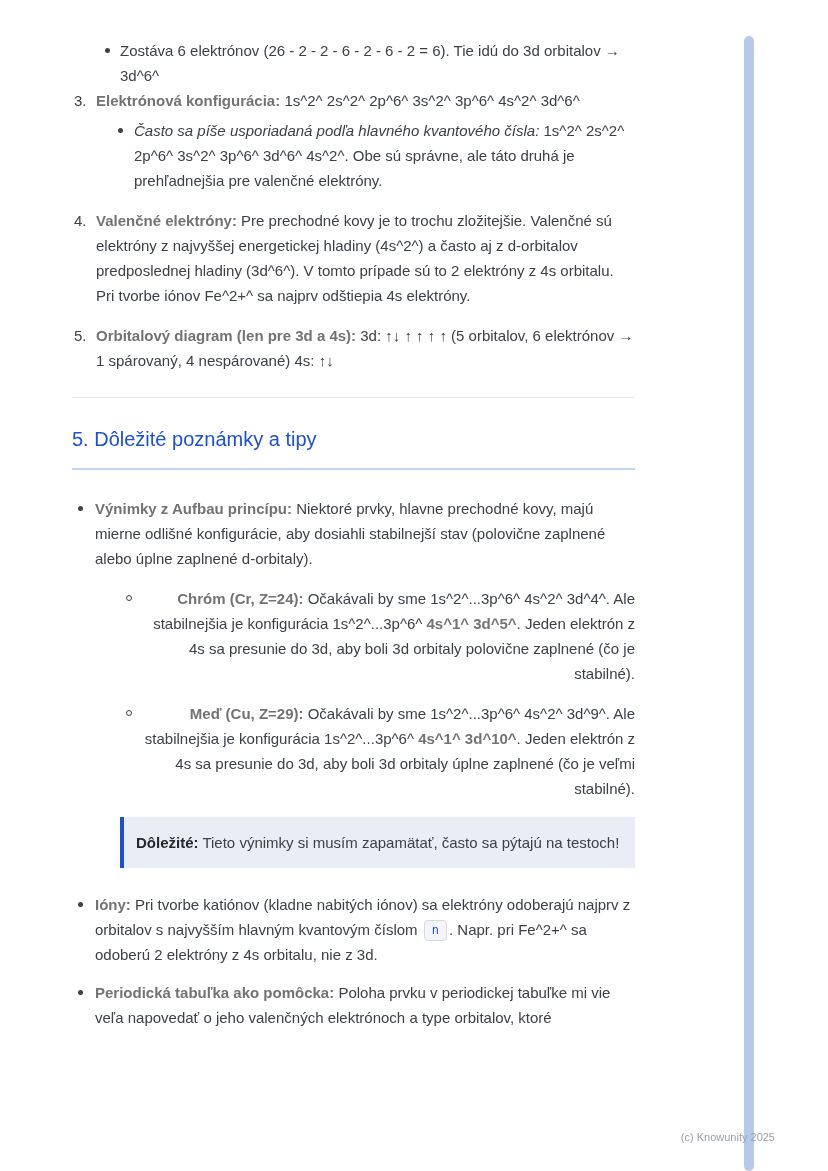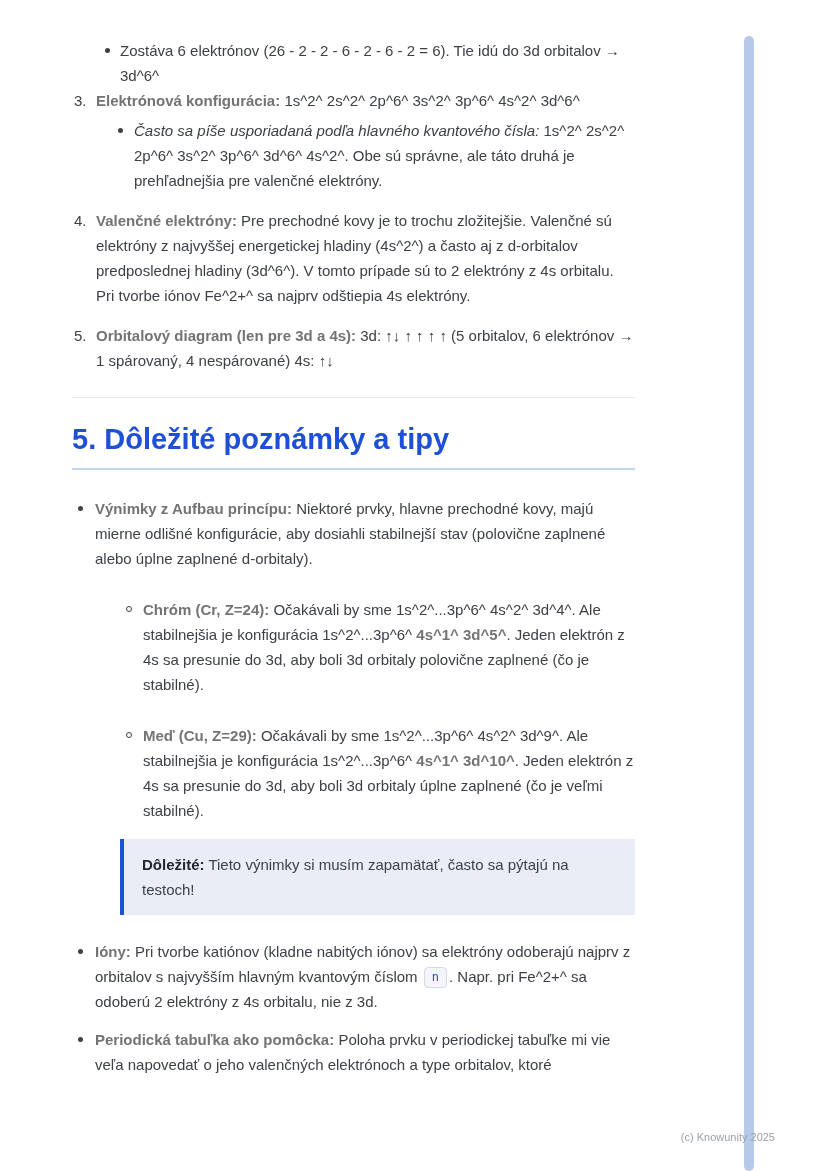--- a/index.html
+++ b/index.html
@@ -34,44 +34,44 @@
 
   .num-item { position: relative; padding-left: 24px; margin-bottom: 15px; }
   .num-item > .num { position: absolute; left: 2px; top: 0; }
 
   .sub-li { position: relative; padding-left: 38px; margin-top: 5px; }
   .sub-li > .marker { left: 22px; }
 
   .b-item { position: relative; padding-left: 23px; margin-bottom: 13px; }
   .b-item > .marker { left: 6px; }
 
-  .c-item { position: relative; padding-left: 48px; margin-top: 26px; }
+  .c-item { position: relative; padding-left: 48px; margin-top: 15px; text-align: right; }
   .c-item > .marker { left: 31px; }
 
   .divider {
     border: none;
     border-top: 1px solid #e5e7eb;
     margin: 24px 0 20px 0;
   }
 
   .section-heading {
     color: #1d4fd7;
-    font-size: 29px;
+    font-size: 20px;
     line-height: 35px;
-    font-weight: 700;
+    font-weight: 400;
     margin: 24px 0 26px 0;
     padding-bottom: 11px;
     border-bottom: 2px solid #bfd7f5;
   }
 
   .callout {
     margin: 16px 0 24px 48px;
     background: #e9eef6;
     border-left: 4px solid #1d4fd7;
-    padding: 13px 18px;
+    padding: 13px 12px;
   }
   .callout strong { color: #23282f; }
 
   .kbd {
     display: inline-block;
     padding: 0 7px;
     margin: 0 2px;
     border: 1px solid #d4dae2;
     border-radius: 4px;
     background: #f3f5f8;

